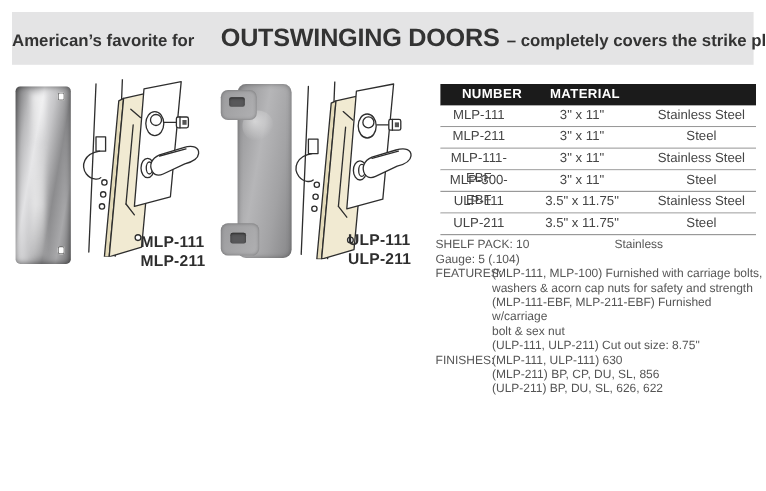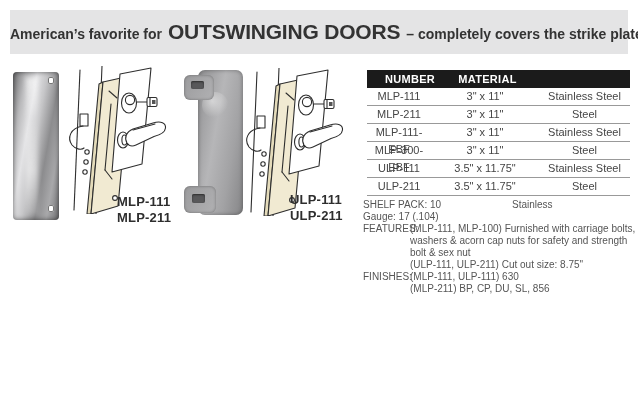--- a/index.html
+++ b/index.html
@@ -2,21 +2,21 @@
 <html><head>
 <meta charset="utf-8">
 <style>
   html,body{margin:0;padding:0;background:#fff;}
   .page{position:relative;width:638px;height:409px;background:#fff;overflow:hidden;
         font-family:"Liberation Sans",sans-serif;}
 
   
   .banner{position:absolute;left:10px;top:10px;width:618px;height:44px;background:#e4e4e5;
           text-align:center;line-height:44px;color:#333;white-space:nowrap;}
-  .banner .b-pre{font-size:14px;font-weight:600;margin-right:6px;}
+  .banner .b-pre{font-size:14px;font-weight:600;margin-right:22px;}
   .banner .b-big{font-size:21px;font-weight:800;letter-spacing:-0.2px;}
   .banner .b-suf{font-size:14px;font-weight:700;margin-left:6px;}
 
   
   .photo-mlp{position:absolute;left:13px;top:72px;width:46px;height:148px;border-radius:4px;
      background:linear-gradient(100deg,#6e6e70 0%,#b9b9bb 18%,#e3e3e5 34%,#c6c6c8 48%,#8c8c8e 66%,#a8a8aa 82%,#737375 100%);
      box-shadow:inset 0 0 5px rgba(0,0,0,.55);}
   .photo-mlp::before{content:"";position:absolute;left:28%;top:4%;width:26%;height:92%;
      background:linear-gradient(to bottom,rgba(255,255,255,.6),rgba(255,255,255,.12) 30%,rgba(255,255,255,.5) 68%,rgba(255,255,255,.15));
      filter:blur(2px);}
@@ -179,32 +179,34 @@
       <div class="c2">3.5" x 11.75"</div>
       <div class="c3">Steel</div>
     </div>
   </div>
 
   <div class="specs">
     <div class="spec-line1">
       <span>SHELF PACK: 10</span>
       <span class="poly">Stainless</span>
     </div>
-    <div>Gauge: 17 (.104)</div>
+    <div>Gauge: 5 (.104)</div>
     <div class="kv">
       <span class="k">FEATURES:</span>
       <span class="v">
         <div>(MLP-111, MLP-100) Furnished with carriage bolts,</div>
         <div>washers &amp; acorn cap nuts for safety and strength</div>
+        <div>(MLP-111-EBF, MLP-211-EBF) Furnished w/carriage</div>
         <div>bolt &amp; sex nut</div>
         <div>(ULP-111, ULP-211) Cut out size: 8.75"</div>
       </span>
     </div>
     <div class="kv">
       <span class="k">FINISHES:</span>
       <span class="v">
         <div>(MLP-111, ULP-111) 630</div>
         <div>(MLP-211) BP, CP, DU, SL, 856</div>
+        <div>(ULP-211) BP, DU, SL, 626, 622</div>
       </span>
     </div>
   </div>
 
 </div>
 
 </body></html>

